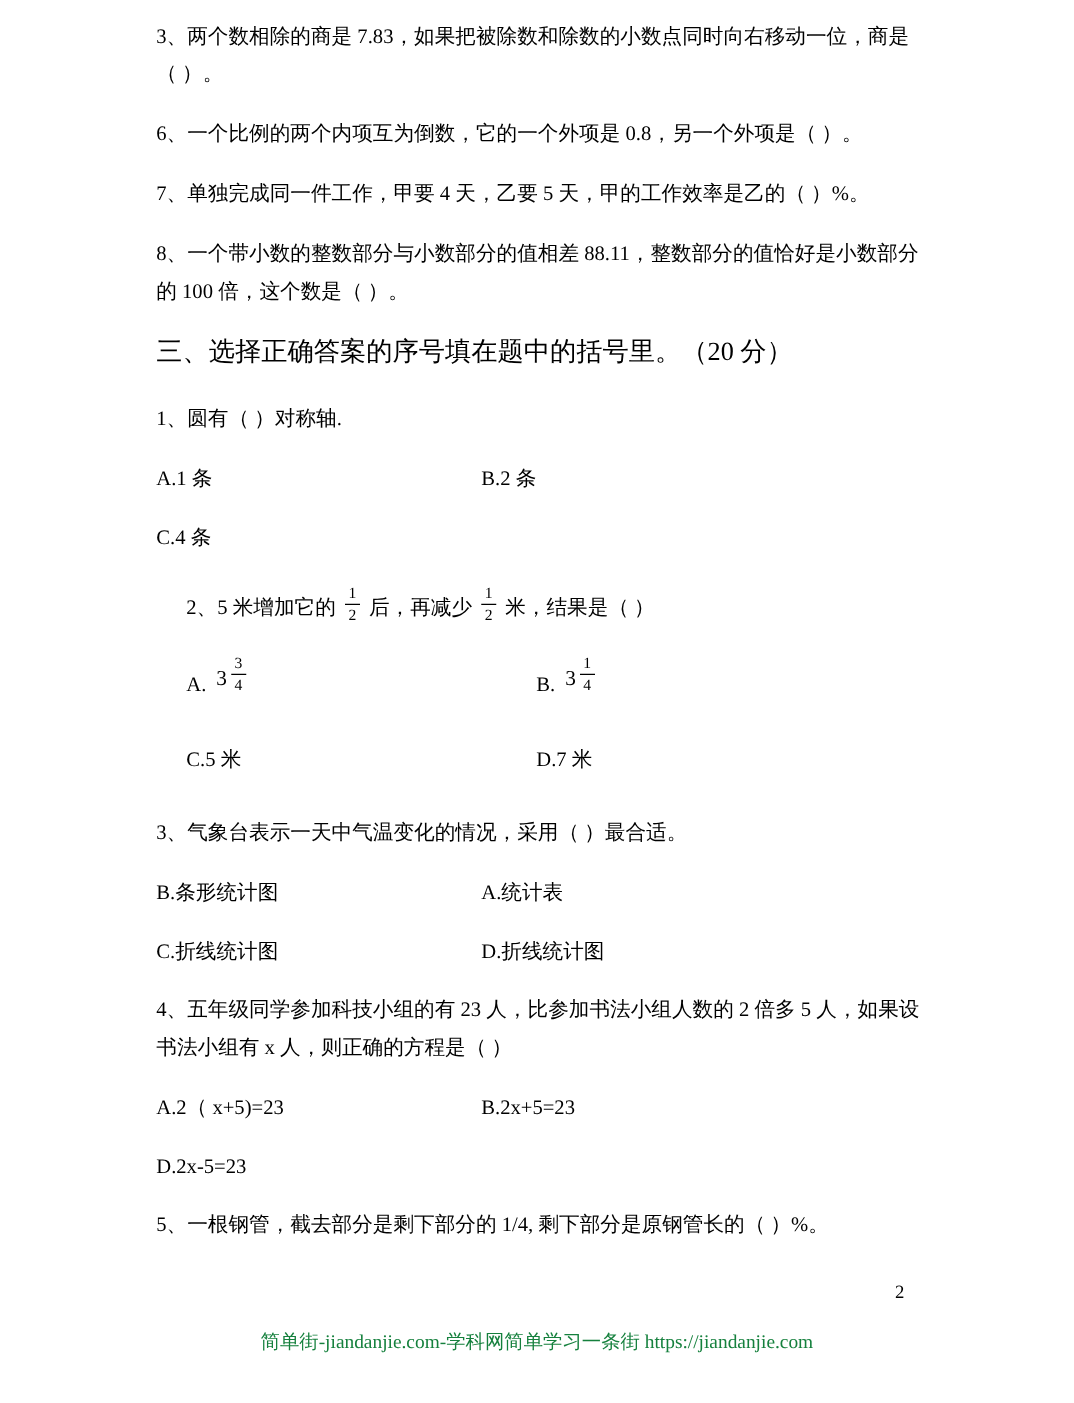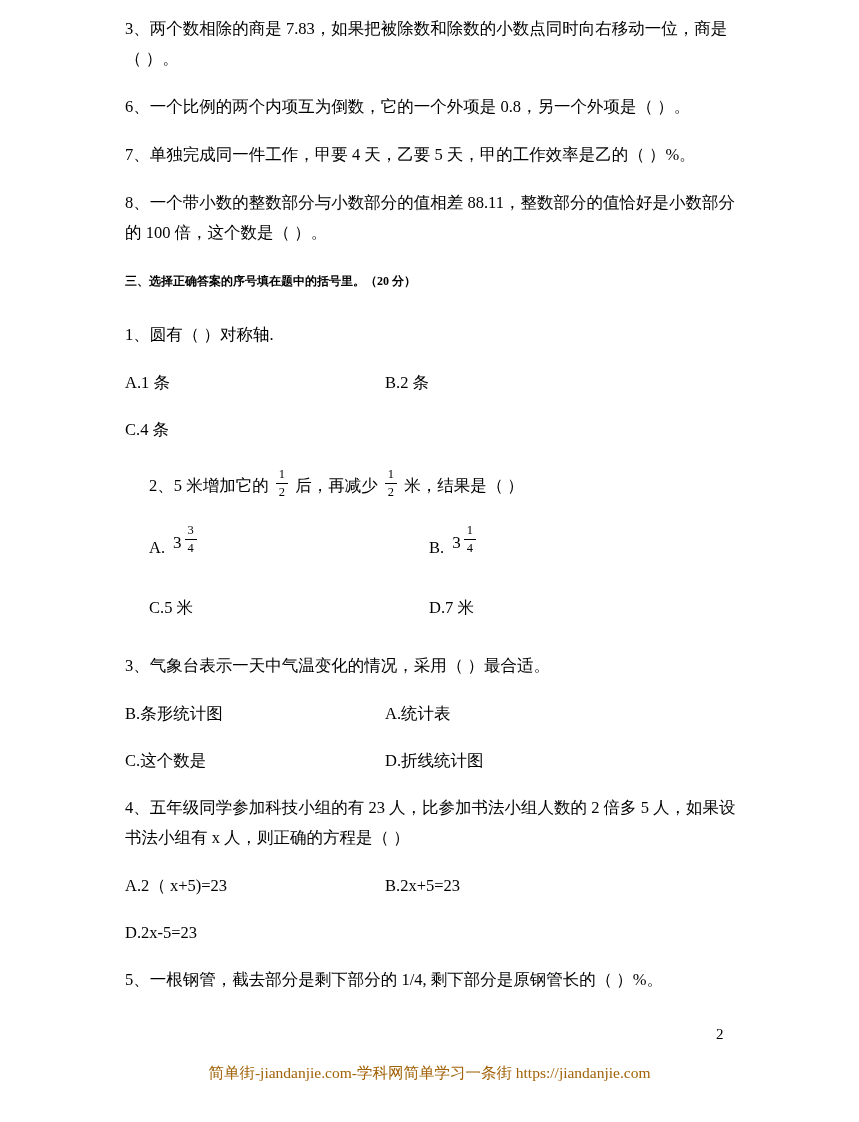--- a/index.html
+++ b/index.html
@@ -14,22 +14,22 @@
   .content {
     position: absolute;
     left: 125px;
     top: 14px;
     width: 614px;
     font-size: 16.5px;
     line-height: 30px;
   }
   .q { margin-bottom: 18px; }
   .section-heading {
-    font-weight: bold;
-    font-size: 12px;
+    font-weight: normal;
+    font-size: 21px;
     margin: 14px 0 24px 0;
   }
   .opt-row {
     display: grid;
     grid-template-columns: 260px 1fr;
     margin-bottom: 17px;
   }
   .opt-row.wide { grid-template-columns: 280px 1fr; }
   .indent { padding-left: 24px; }
   .frac-line { margin-top: 26px; margin-bottom: 26px; }
@@ -54,21 +54,21 @@
     position: absolute;
     left: 716px;
     top: 1026px;
     font-size: 15px;
   }
   .footer {
     position: absolute;
     left: 0; right: 0;
     top: 1063px;
     text-align: center;
-    color: #a16207;
+    color: #15803d;
     font-size: 15.5px;
   }
 </style>
 </head>
 <body>
 
 <div class="content">
 
   <p class="q">3、两个数相除的商是 7.83，如果把被除数和除数的小数点同时向右移动一位，商是（  ）。</p>
   <p class="q">6、一个比例的两个内项互为倒数，它的一个外项是 0.8，另一个外项是（  ）。</p>
@@ -124,21 +124,21 @@
     <span>C.5 米</span>
     <span>D.7 米</span>
   </div>
 
   <p class="q gap-xl">3、气象台表示一天中气温变化的情况，采用（  ）最合适。</p>
   <div class="opt-row">
     <span>B.条形统计图</span>
     <span>A.统计表</span>
   </div>
   <div class="opt-row">
-    <span>C.这个数是</span>
+    <span>C.折线统计图</span>
     <span>D.折线统计图</span>
   </div>
 
   <p class="q">4、五年级同学参加科技小组的有 23 人，比参加书法小组人数的 2 倍多 5 人，如果设书法小组有 x 人，则正确的方程是（  ）</p>
   <div class="opt-row">
     <span>A.2（ x+5)=23</span>
     <span>B.2x+5=23</span>
   </div>
   <div class="opt-row">
     <span>D.2x-5=23</span>

